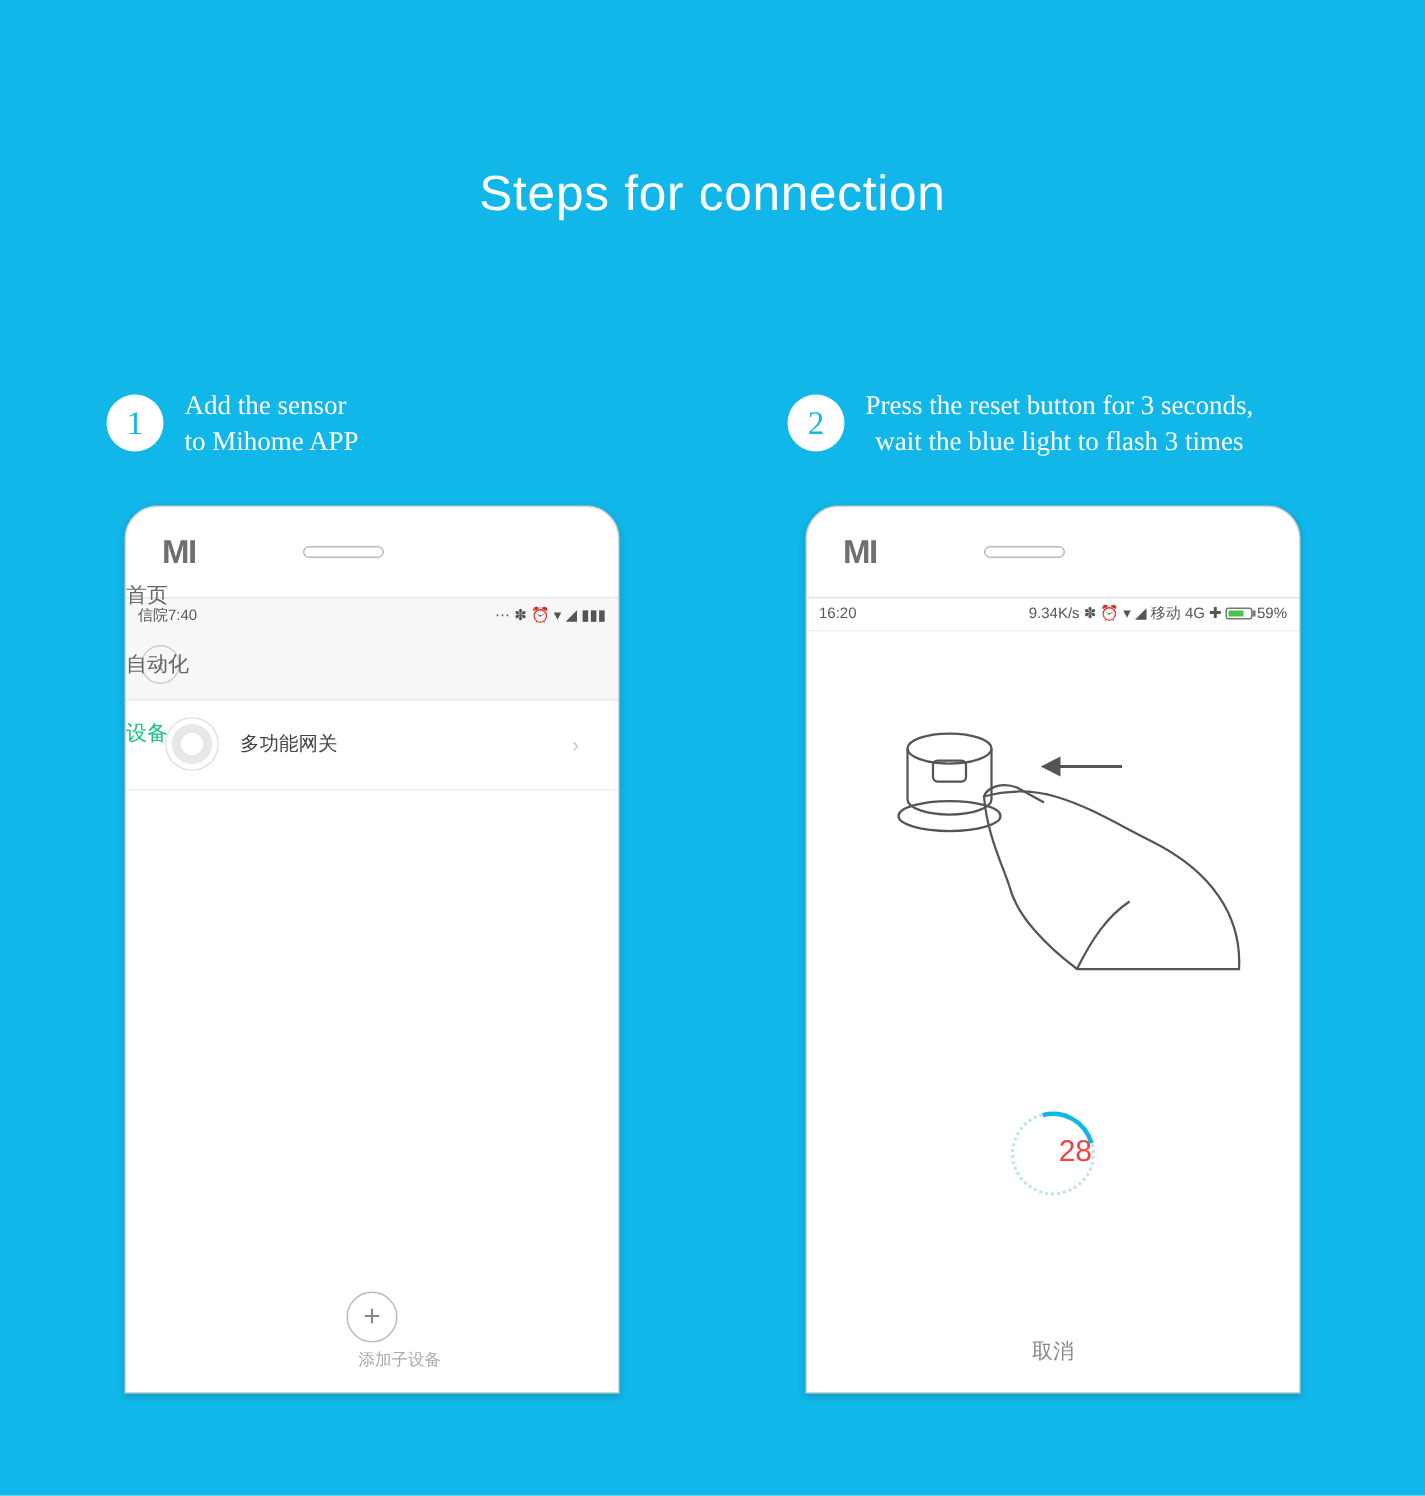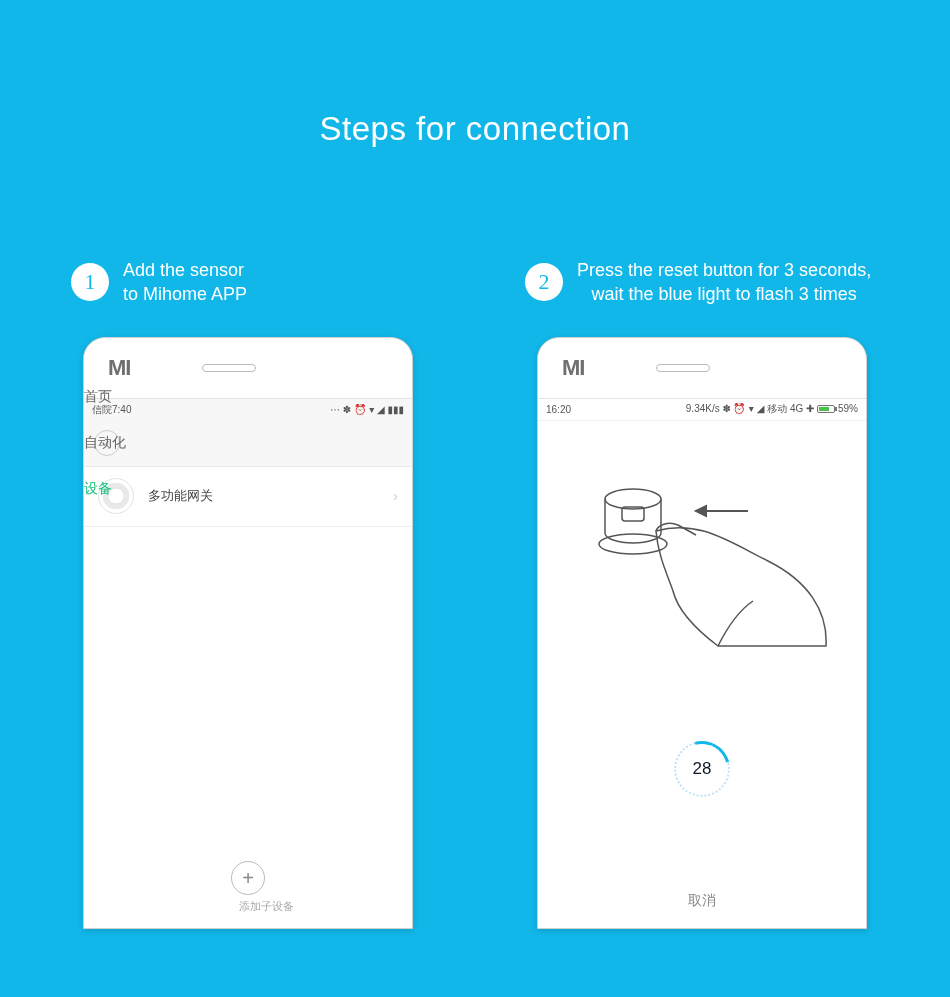--- a/index.html
+++ b/index.html
@@ -44,21 +44,21 @@
     background: #fff;
     color: #11b7e9;
     font-size: 22px;
     font-family: "Times New Roman", serif;
     display: flex; align-items: center; justify-content: center;
     flex: 0 0 38px;
   }
   .step-text {
     color: #fff;
     font-size: 18px;
-    font-family: Liberation Sans, sans-serif;
+    font-family: Liberation Serif, serif;
     line-height: 1.35;
   }
 
   
   .phone {
     width: 330px;
     background: #fff;
     border: 1px solid #d0d0d0;
     border-radius: 22px 22px 0 0;
     box-shadow: 0 2px 6px rgba(0,0,0,0.15);
@@ -126,21 +126,21 @@
     position: absolute; left: 0; right: 0;
     display: flex; justify-content: center; gap: 28px;
     font-size: 14px; color: #666; flex-direction: column;
   }
   .tab.active { color: #17c27b; }
   .list-row {
     height: 60px;
     border-bottom: 1px solid #eee;
     display: flex;
     align-items: center;
-    padding: 0 14px;
+    padding: 0 26px;
     gap: 14px;
   }
   .dev-icon {
     width: 36px; height: 36px;
     border-radius: 50%;
     background: radial-gradient(circle at 50% 50%, #fff 0 30%, #e8e8e8 31% 55%, #fff 56% 100%);
     border: 1px solid #e2e2e2;
   }
   .dev-name { font-size: 13px; color: #444; flex: 1; }
   .chev { color: #ccc; font-size: 14px; }
@@ -172,22 +172,22 @@
   }
   .illus svg { position: absolute; left: 40px; top: 0; }
   .countdown-wrap {
     display: flex; justify-content: center;
     margin-top: 60px;
   }
   .countdown {
     width: 56px; height: 56px;
     border: 2px dotted #bde2f5;
     border-radius: 50%;
-    display: flex; align-items: center; justify-content: center;
-    color: #0f172a; font-size: 17px; font-weight: 500;
+    display: flex; align-items: center; justify-content: flex-end;
+    color: #ef4444; font-size: 20px; font-weight: 500;
     position: relative;
   }
   .countdown::before {
     content: "";
     position: absolute; inset: -2px;
     border: 3px solid transparent;
     border-top-color: #11b7e9;
     border-radius: 50%;
     transform: rotate(30deg);
   }

